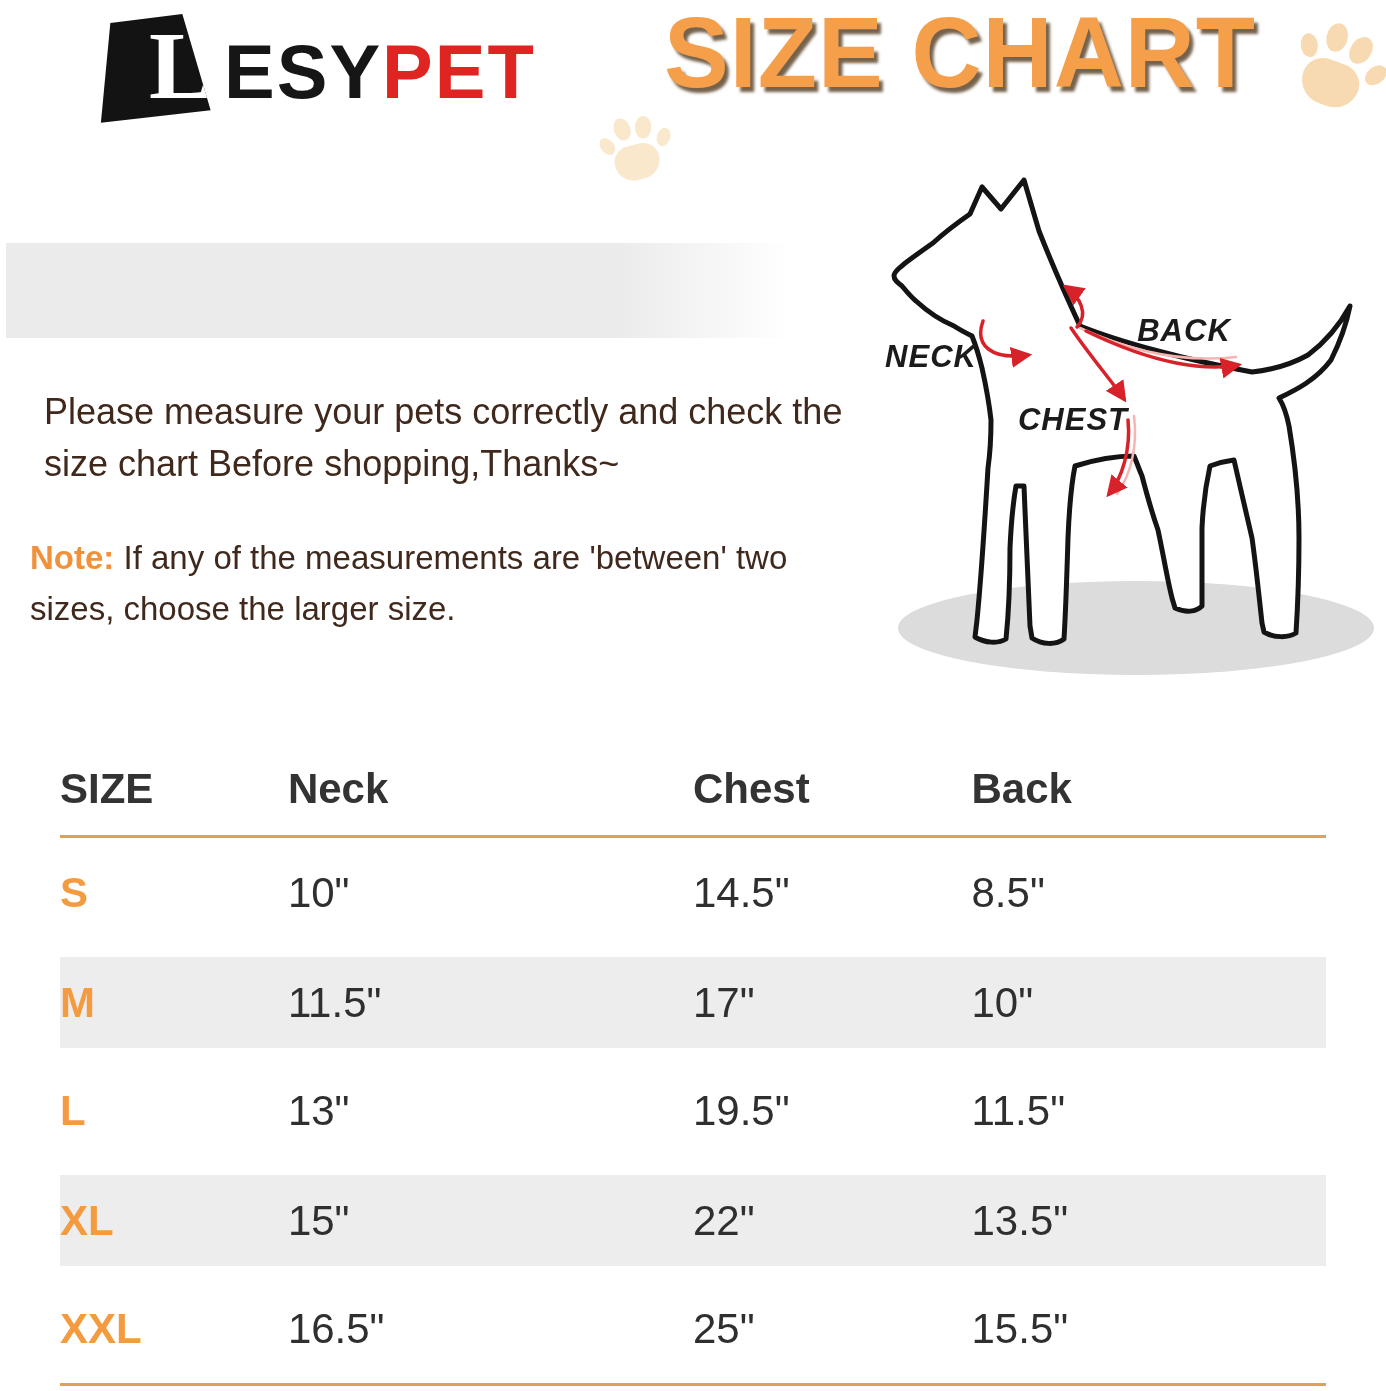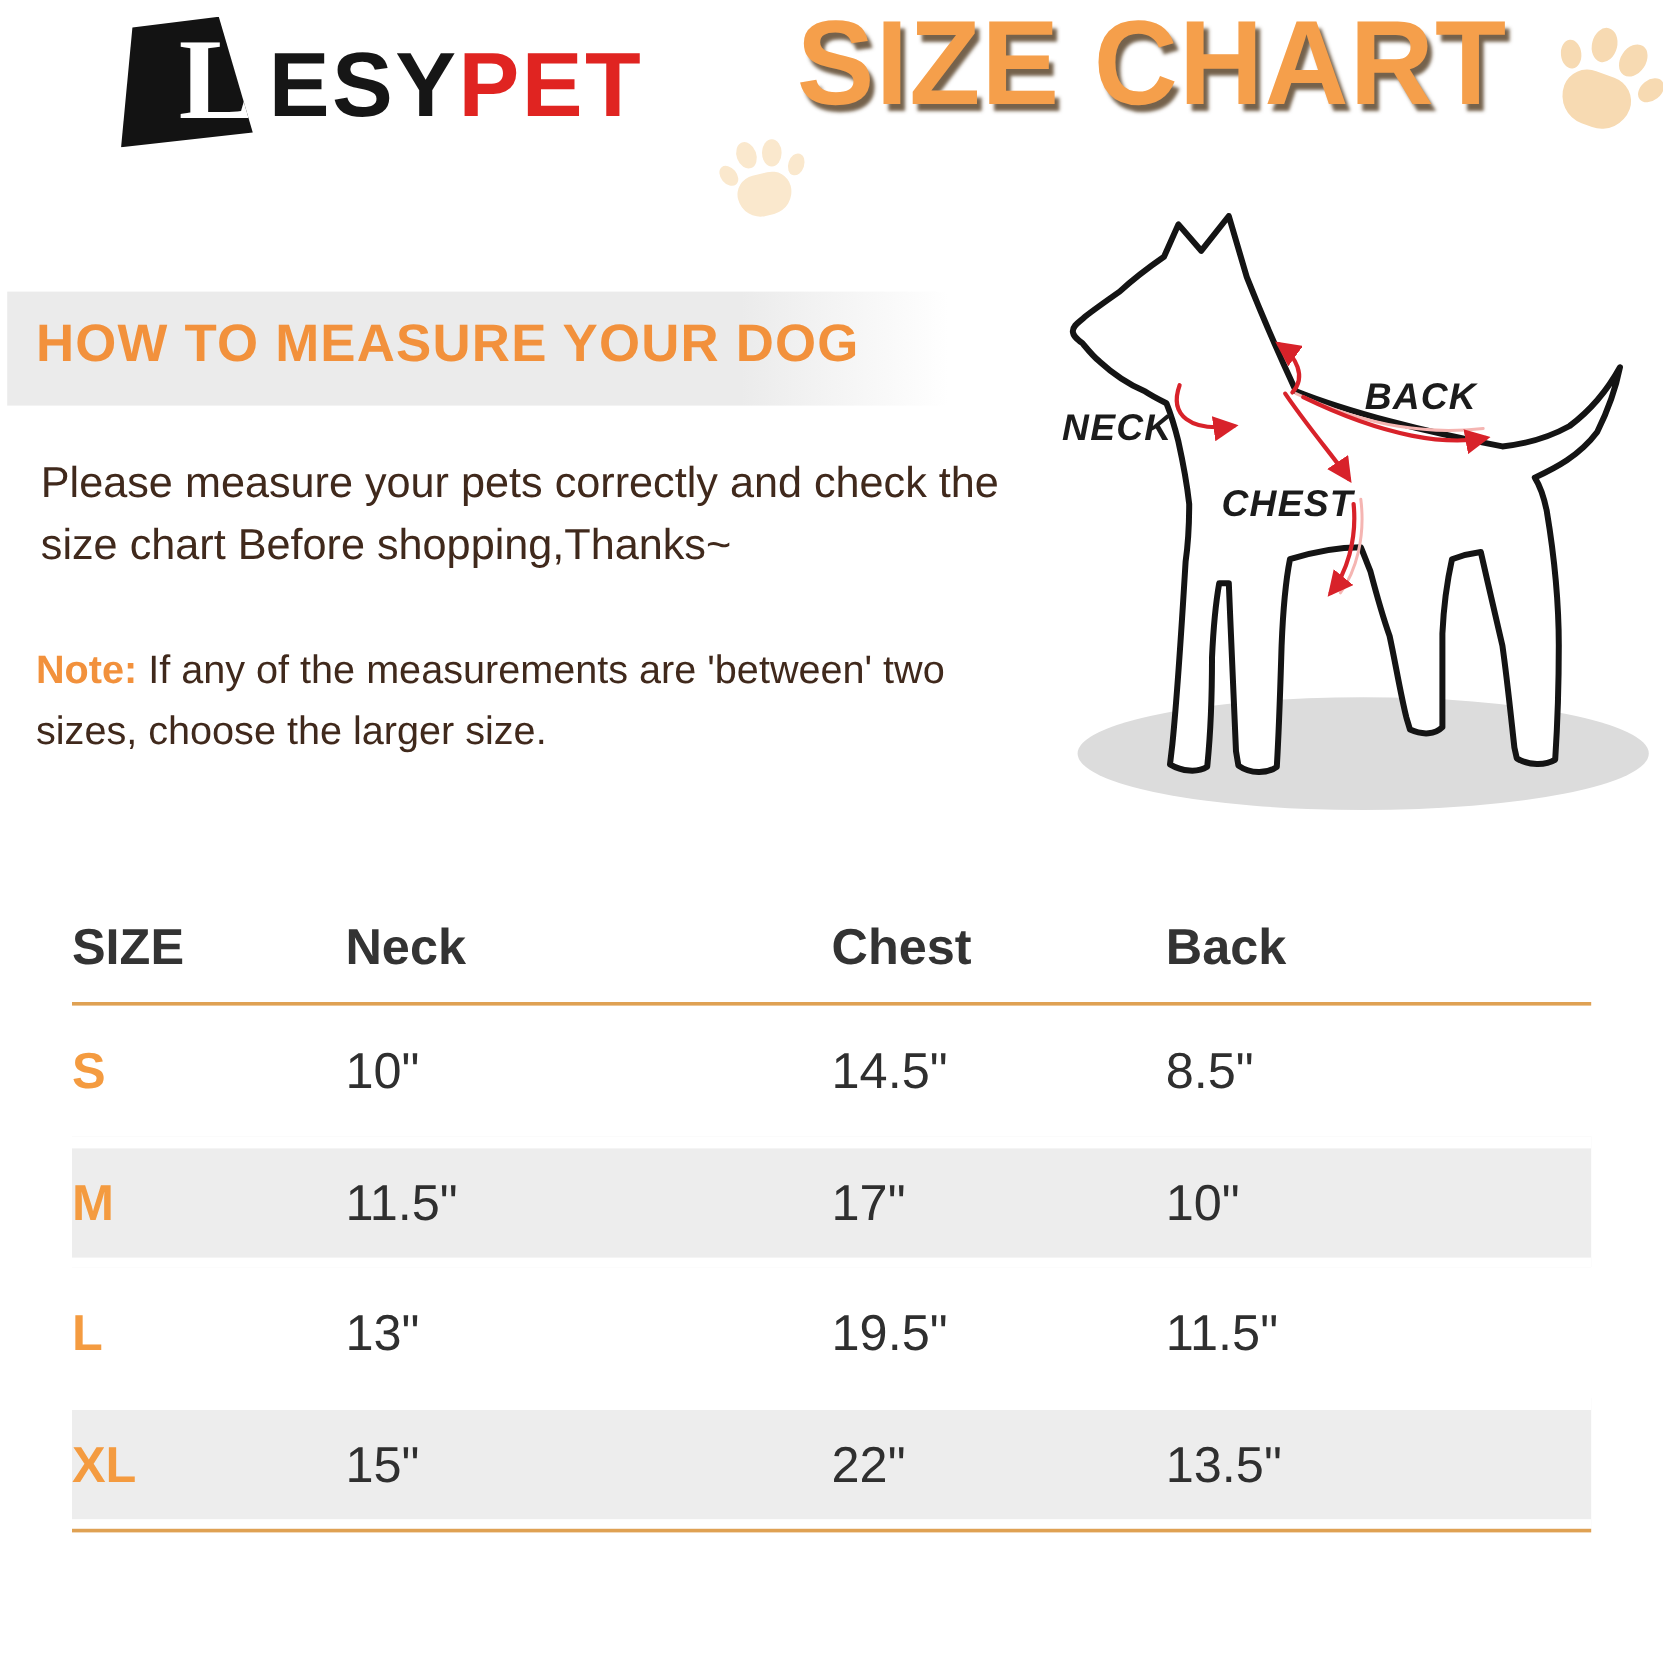--- a/index.html
+++ b/index.html
@@ -43,21 +43,21 @@
   
   .heading-band{
     position:absolute;left:6px;top:243px;width:784px;height:95px;
     background:linear-gradient(90deg,#ebebeb 0%,#ebebeb 78%,rgba(235,235,235,0) 100%);
   }
   .measure-heading{
     position:absolute;left:30px;top:262px;margin:0;
     font-size:44px;font-weight:bold;letter-spacing:1px;color:#F2913C;white-space:nowrap;
   }
   .measure-paragraph{
-    position:absolute;left:30px;top:372px;margin:4px;width:830px;
+    position:absolute;left:30px;top:372px;margin:14px;width:830px;
     font-size:36px;line-height:1.45;color:#40291C;
   }
   .note{
     position:absolute;left:30px;top:532px;margin:0;width:800px;
     font-size:33px;line-height:1.55;color:#40291C;
   }
   .note .note-label{font-weight:bold;color:#F2913C;}
   
   .dog{position:absolute;left:858px;top:158px;}
   .dog-outline{fill:#ffffff;stroke:#141414;stroke-width:5;stroke-linejoin:round;stroke-linecap:round;}
@@ -100,21 +100,20 @@
   </div>
   <div class="paw paw-small">
     <i class="pad"></i>
       <i class="t1"></i>
       <i class="t2"></i>
       <i class="t3"></i>
       <i class="t4"></i>
   </div>
 
   <div class="heading-band"></div>
-  <h2 class="measure-heading">HOW TO MEASURE YOUR DOG</h2>
   <p class="measure-paragraph">Please measure your pets correctly and check the size chart Before shopping,Thanks~</p>
   <p class="note"><span class="note-label">Note:</span><span> If any of the measurements are 'between' two sizes, choose the larger size.</span></p>
 
   <svg class="dog" width="531" height="545" viewBox="0 0 531 545" xmlns="http://www.w3.org/2000/svg">
     <defs>
       <marker id="ah" viewBox="0 0 10 10" refX="8" refY="5" markerWidth="6" markerHeight="6" orient="auto-start-reverse">
         <path d="M0,0 L10,5 L0,10 z" fill="#D8222A"></path>
       </marker>
     </defs>
 
@@ -211,16 +210,22 @@
       <div>13"</div>
       <div>19.5"</div>
       <div>11.5"</div>
     </div>
     <div class="trow stripe">
       <div class="sz">XL</div>
       <div>15"</div>
       <div>22"</div>
       <div>13.5"</div>
     </div>
+    <div class="trow">
+      <div class="sz">XXL</div>
+      <div>16.5"</div>
+      <div>25"</div>
+      <div>15.5"</div>
+    </div>
     <div class="hr"></div>
   </div>
 
 </div>
 
 </body></html>

